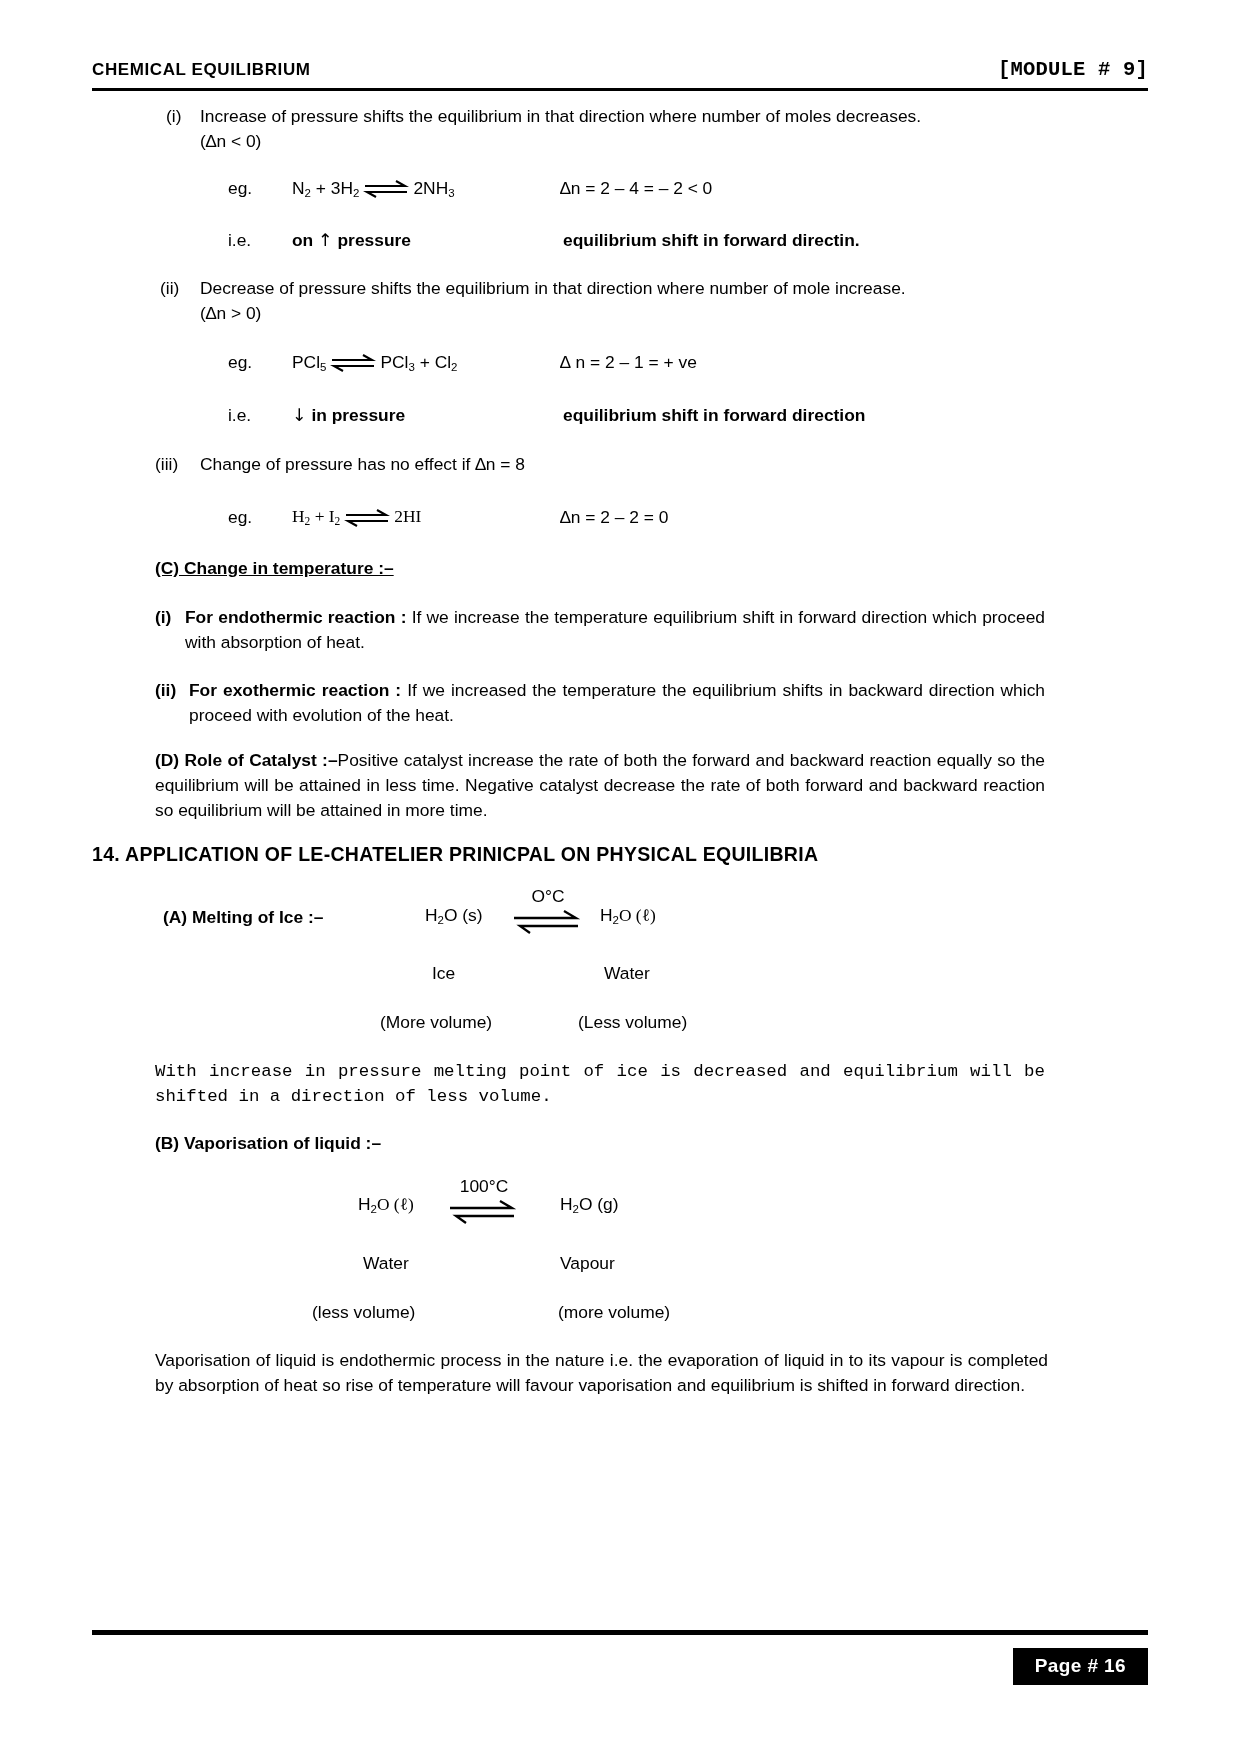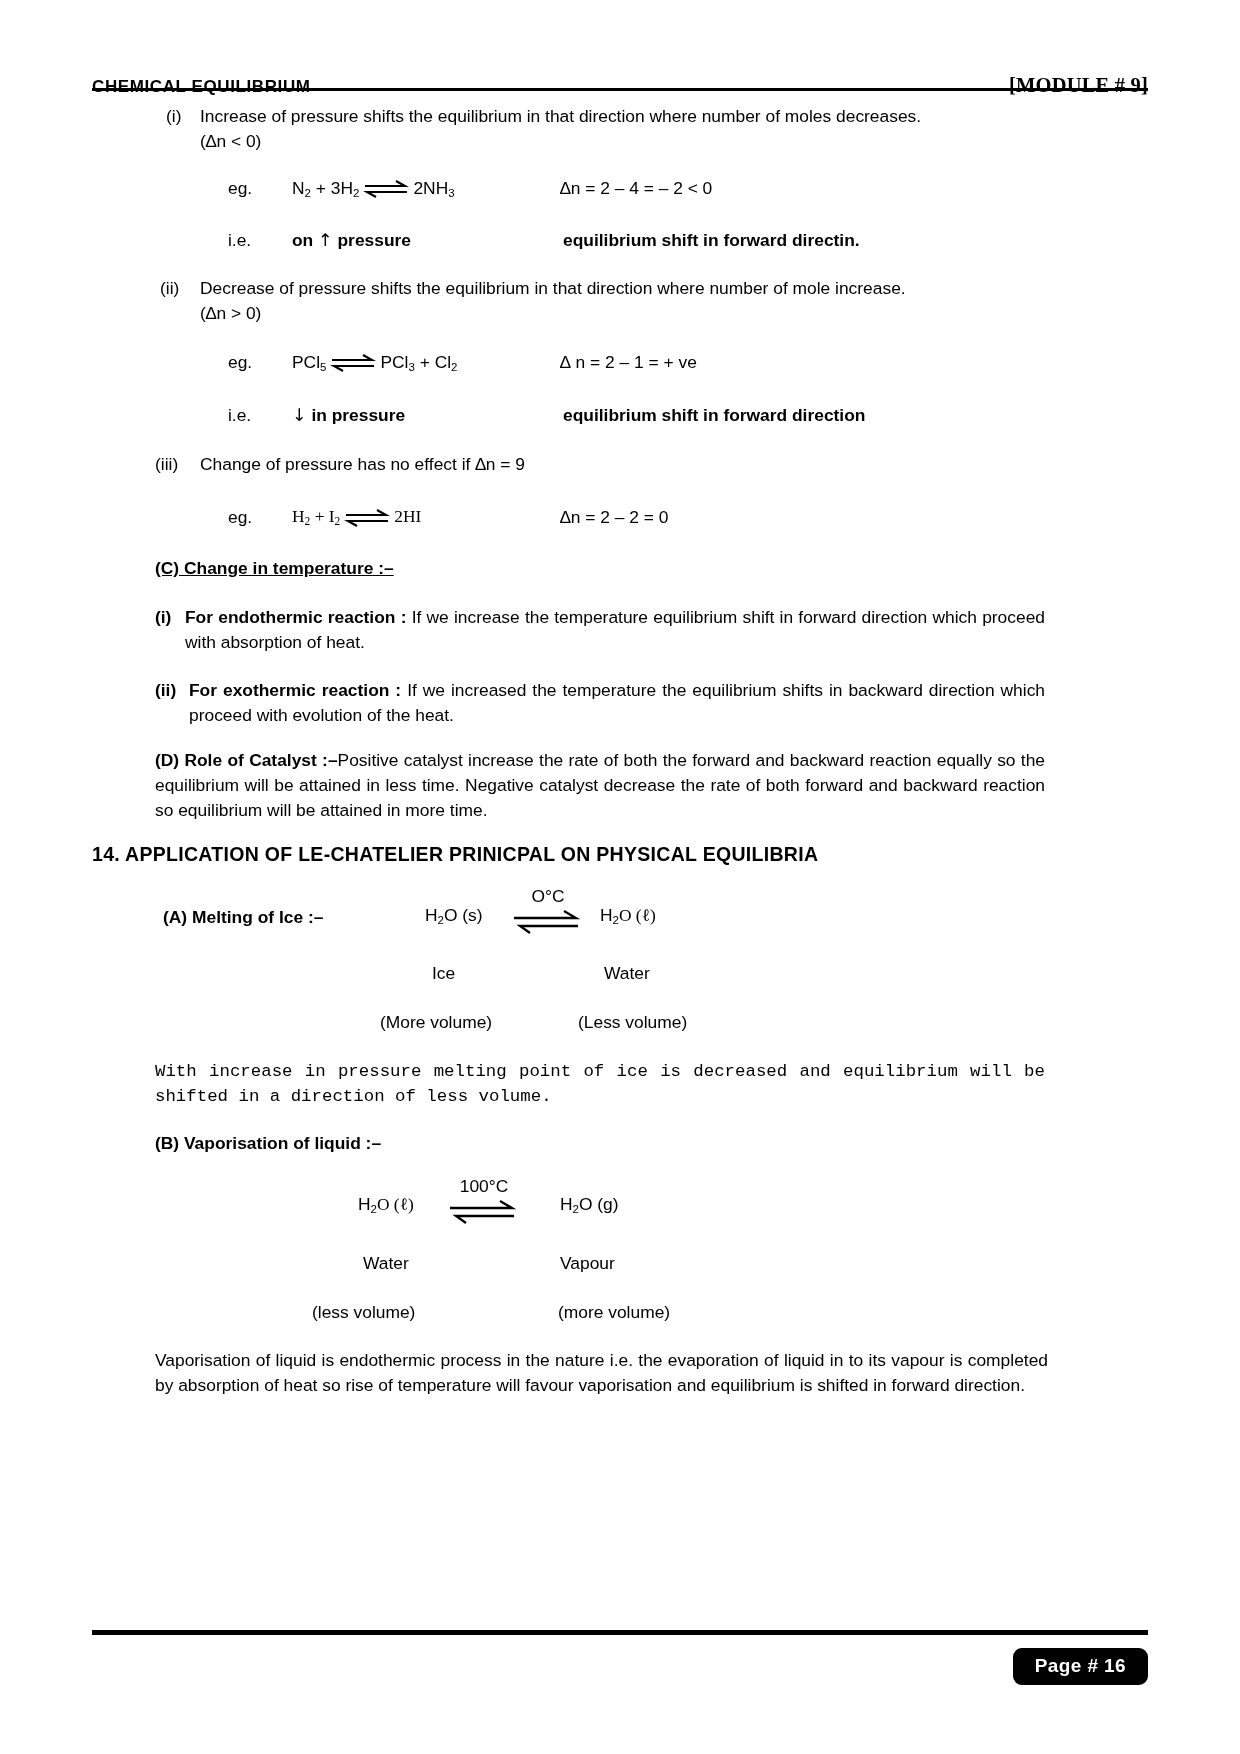--- a/index.html
+++ b/index.html
@@ -36,23 +36,22 @@
   }
   .header-title {
     font-size: 17px;
     font-weight: bold;
     letter-spacing: 0.6px;
     font-family: "Liberation Sans", sans-serif;
   }
   .header-module {
     font-size: 20.5px;
     font-weight: bold;
-    font-family: Liberation Serif, serif;
+    font-family: Liberation Mono, monospace;
     letter-spacing: 0.2px;
-    margin-top: 16px;
   }
   .header-rule {
     position: absolute;
     left: 92px;
     top: 88px;
     width: 1056px;
     height: 3px;
     background: #000;
   }
 
@@ -68,21 +67,20 @@
   .page-badge {
     position: absolute;
     right: 92px;
     top: 1648px;
     background: #000;
     color: #fff;
     font-size: 19px;
     font-weight: bold;
     padding: 7px 22px 8px 22px;
     letter-spacing: 0.4px;
-    border-radius: 9px;
   }
 
   
   .body-text {
     position: absolute;
     font-size: 17.4px;
     line-height: 25px;
     font-family: "Liberation Sans", sans-serif;
   }
   .justify { text-align: justify; }
@@ -192,21 +190,21 @@
   <div class="body-text" style="left:560px; top:350px;">∆ n = 2 – 1 = + ve</div>
 
   <div class="body-text" style="left:228px; top:403px;">i.e.</div>
   <div class="body-text b" style="left:292px; top:403px;">
     <span></span><span class="arrow-dn">↓</span><span> in pressure</span>
   </div>
   <div class="body-text b" style="left:563px; top:403px;text-align:right;">equilibrium shift in forward direction</div>
 
   <div class="body-text hang" style="left:155px; top:452px; width:899px;">
     <span class="hang-marker" style="width:45px;">(iii)</span>
-    <span class="hang-body">Change of pressure has no effect if ∆n = 9</span>
+    <span class="hang-body">Change of pressure has no effect if ∆n = 8</span>
   </div>
 
   <div class="body-text" style="left:228px; top:505px;">eg.</div>
   <div class="body-text serif" style="left:292px; top:504px;">
     <span><span>H</span><sub>2</sub><span> + I</span><sub>2</sub></span><span class="eqarrow"><svg width="46" height="20" viewBox="0 0 46 20">
           <path d="M2 7 L42 7 L33 2" fill="none" stroke="#000" stroke-width="2.1"></path>
           <path d="M44 13 L4 13 L13 18" fill="none" stroke="#000" stroke-width="2.1"></path>
         </svg></span><span><span>2HI</span></span>
   </div>
   <div class="body-text" style="left:560px; top:505px;">∆n = 2 – 2 = 0</div>

